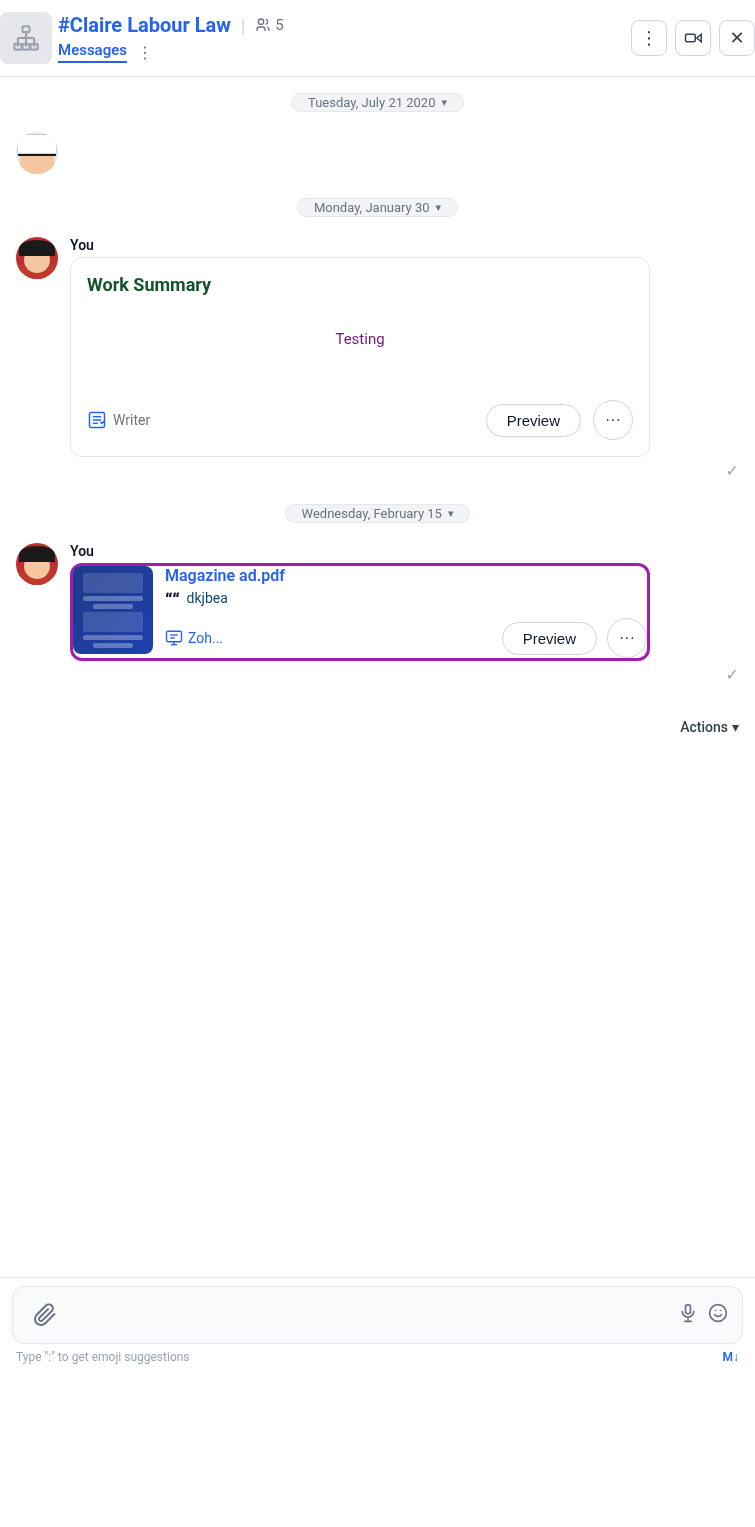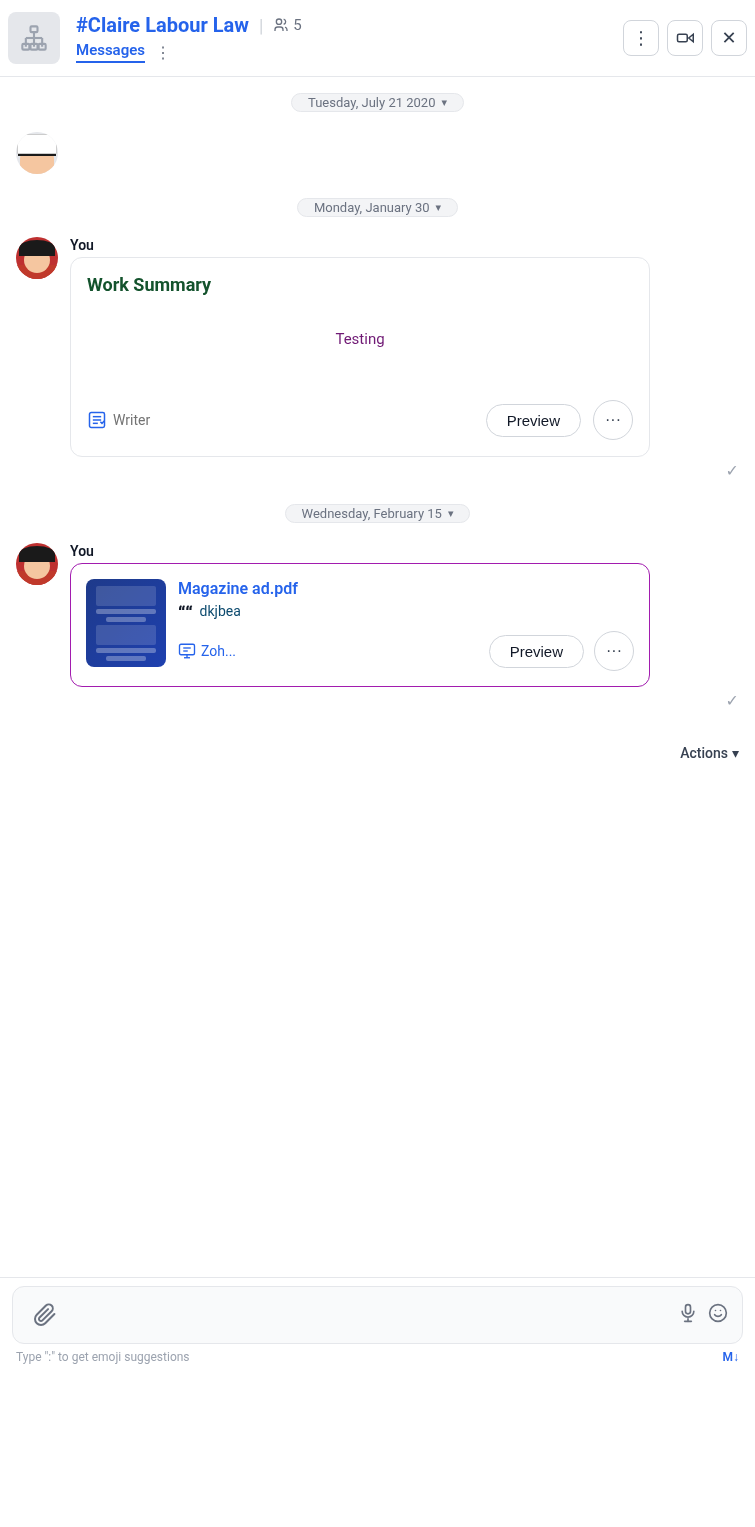--- a/index.html
+++ b/index.html
@@ -8,24 +8,24 @@
       background: #fff;
       width: 755px;
       min-height: 1527px;
       overflow-x: hidden;
     }
 
     
     .header {
       display: flex;
       align-items: center;
-      padding: 12px 8px;
+      padding: 12px 0;
       border-bottom: 1px solid #e5e7eb;
       background: #fff;
-      gap: 16px;
+      gap: 6px;
     }
     .header-avatar {
       width: 52px;
       height: 52px;
       background: #e5e7eb;
       border-radius: 8px;
       display: flex;
       align-items: center;
       justify-content: center;
       flex-shrink: 0;
@@ -238,23 +238,23 @@
     }
     .read-tick {
       text-align: right;
       color: #9ca3af;
       font-size: 16px;
       margin-top: 4px;
     }
 
     
     .file-card {
-      border: 1px solid #a21caf;
+      border: 3px solid #a21caf;
       border-radius: 12px;
-      padding: 15px;
+      padding: 0;
       background: #fff;
       max-width: 580px;
       margin-top: 4px;
     }
     .file-card-inner {
       display: flex;
       gap: 12px;
     }
     .file-thumb {
       width: 80px; height: 88px;

